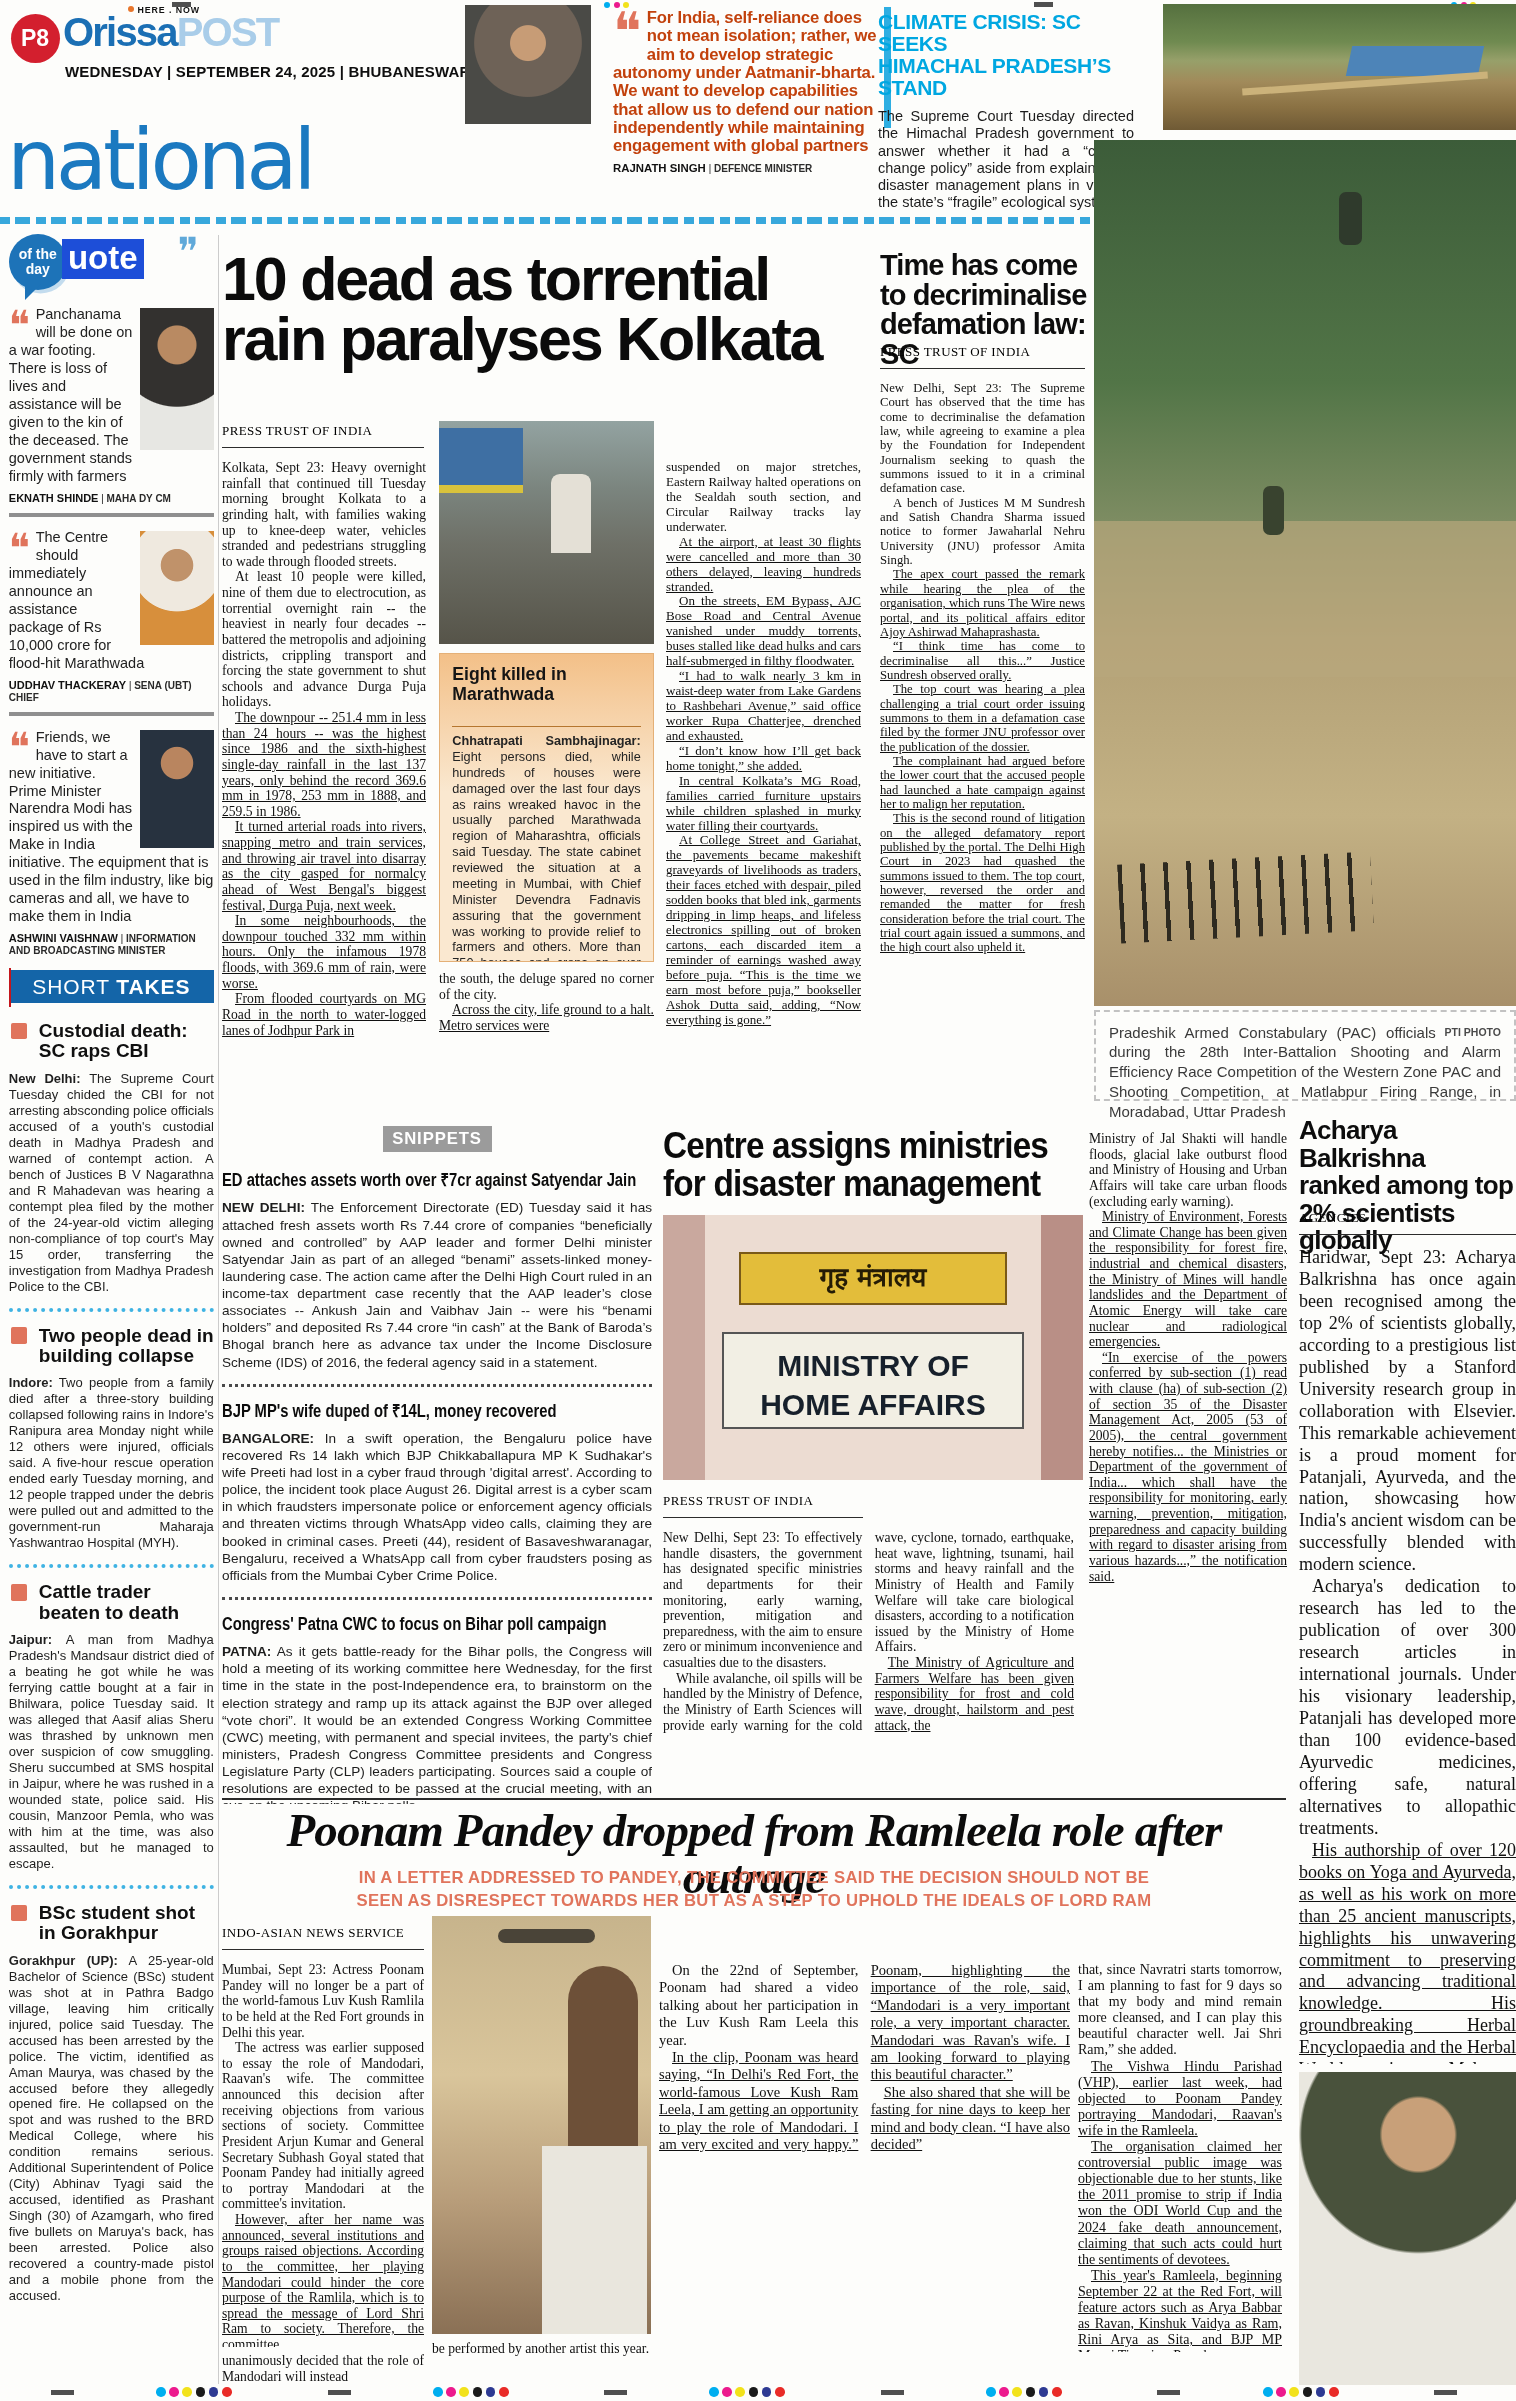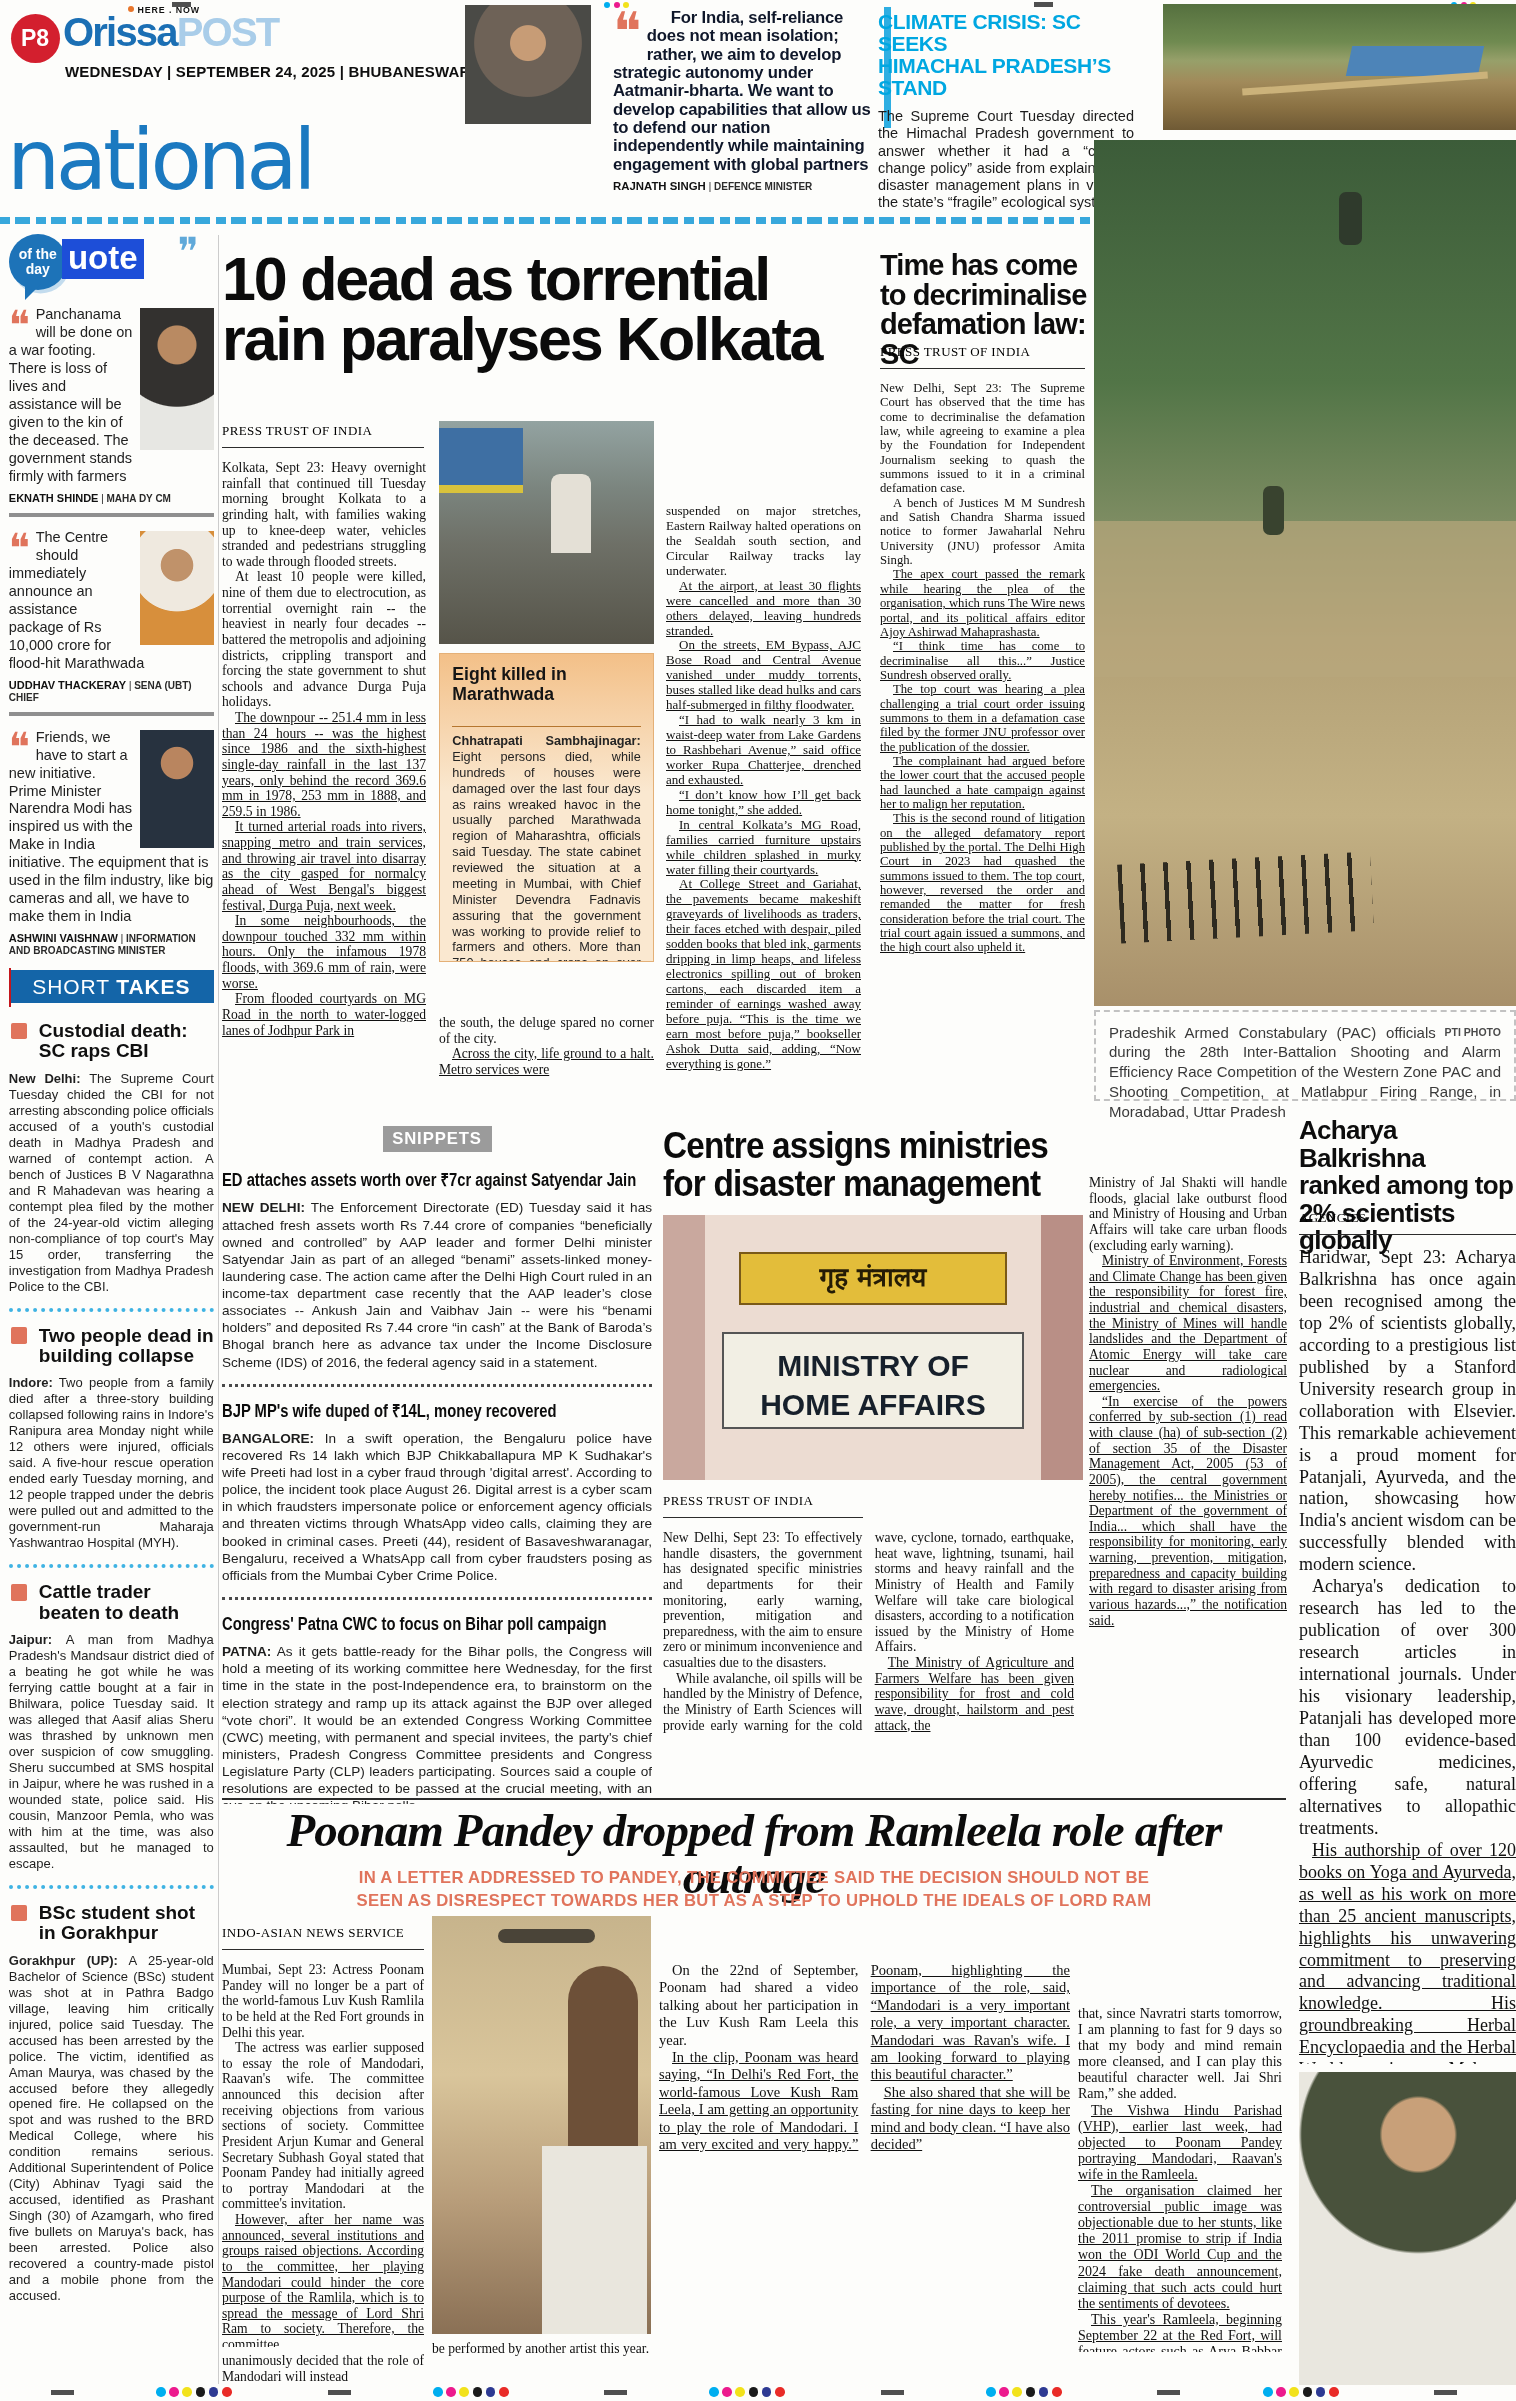--- a/index.html
+++ b/index.html
@@ -19,21 +19,21 @@
   .brand .post { color:#a9cde9; }
   .tagline { left:128px; top:5.3px; font:800 8.8px "Liberation Sans",sans-serif; letter-spacing:0.9px; color:#121212; }
   .tagline::before { content:""; display:inline-block; width:6.1px;height:6.1px;border-radius:50%;background:#e8762c; margin-right:3.5px; vertical-align:0.9px;}
   .dateline { left:65px; top:63px; font:700 15px "Liberation Sans",sans-serif; letter-spacing:0.2px; color:#0e0e0e; }
 
   .photo { background:#9a9a90; overflow:hidden; }
   .ph-rajnath { left:465px; top:5.3px; width:126px; height:119px;
      background: radial-gradient(circle at 50% 32%, #c79c76 17%, #6e6257 18% 52%, #4a4a46 53%); }
   .topquote { left:613px; top:8.8px; width:270px; }
   .topquote .qmark { float:left; font:53px/0.8 "DejaVu Sans",sans-serif; color:#e0745c; margin:1.8px 5.3px 0 0; }
-  .topquote .qtext { font:800 16.7px/1.1 "Liberation Sans",sans-serif; letter-spacing:-0.2px; color:#0f172a;margin-left:24px; }
+  .topquote .qtext { font:800 16.7px/1.1 "Liberation Sans",sans-serif; letter-spacing:-0.2px; color:#c2410c; }
   .topquote .attrib { margin-top:6.1px; font:800 11.4px "Liberation Sans",sans-serif; }
   .topquote .attrib .pipe { font-weight:400; color:#444; padding:0 2.6px; }
   .topquote .attrib .role { font-weight:700; font-size:10px; color:#2c2c2c; }
   .cyanbar { left:884px; top:7px; width:7px; height:121px; background:#2eaee2; }
   .climate { left:878px; top:10.5px; width:256px; }
   .climate h2 { font:800 21px/1.06 "Liberation Sans",sans-serif; color:#00a7e1; letter-spacing:-0.4px; margin-bottom:8.8px; }
   .climate p { font:400 14.5px/1.18 "Liberation Sans",sans-serif; color:#1c1c1c; text-align:justify; }
   .ph-himachal { left:1163px; top:4.4px; width:353px; height:126px;
      background: linear-gradient(180deg,#55703f 0%,#6f8a50 30%,#97a06a 45%,#a18a5a 62%,#8a7143 82%,#6f5a35 100%); }
   .ph-himachal .roof { position:absolute; right:35px; top:42px; width:132px; height:30px; background:#4d84b8; transform:skewX(-12deg); }
@@ -78,21 +78,21 @@
   .stsep { border-top:4.4px dotted #3fb3e3; margin:13px 0 14px; }
 
   
   .byline { font:400 13px "Liberation Serif",serif; letter-spacing:0.4px; color:#000000;
             border-bottom:1.8px solid #2c2c2c; padding-bottom:8px; }
   .serifbody { font:400 13.6px/1.15 "Liberation Serif",serif; color:#101010; text-align:justify; overflow:hidden; }
   .serifbody p { margin:0; }
   .serifbody p + p, .serifbody [data-paras] p + p { text-indent:13px;text-decoration:underline; }
   .serifbody [data-paras] p { text-indent:13px; }
   .serifbody .lead-p { text-indent:0; }
-  .cont [data-paras] p:first-child { text-indent:0;margin-top:44px; }
+  .cont [data-paras] p:first-child { text-indent:0; }
   .leadb { font-weight:400; }
 
   
   .k-head { left:222px; top:249px; width:738px; font:900 61px/0.99 "Liberation Sans",sans-serif; letter-spacing:-2.2px; color:#0b0b0b; }
   .k-byline { left:222px; top:423px; width:202px; }
   .k-colA { left:222px; top:460px; width:204px; height:652px; }
   .ph-kolkata { left:439px; top:421px; width:215px; height:223px;
      background:linear-gradient(180deg,#93a3a1 0%,#7b857f 30%,#6e7067 55%,#565449 100%); }
   .ph-kolkata .bus { position:absolute; left:0; top:7px; width:84px; height:65px; background:#3e6fa3; border-bottom:8.8px solid #d8c23c; }
   .ph-kolkata .man { position:absolute; left:112px; top:53px; width:40px; height:79px; background:#e4e0d6; border-radius:8.8px 8.8px 0 0; }

